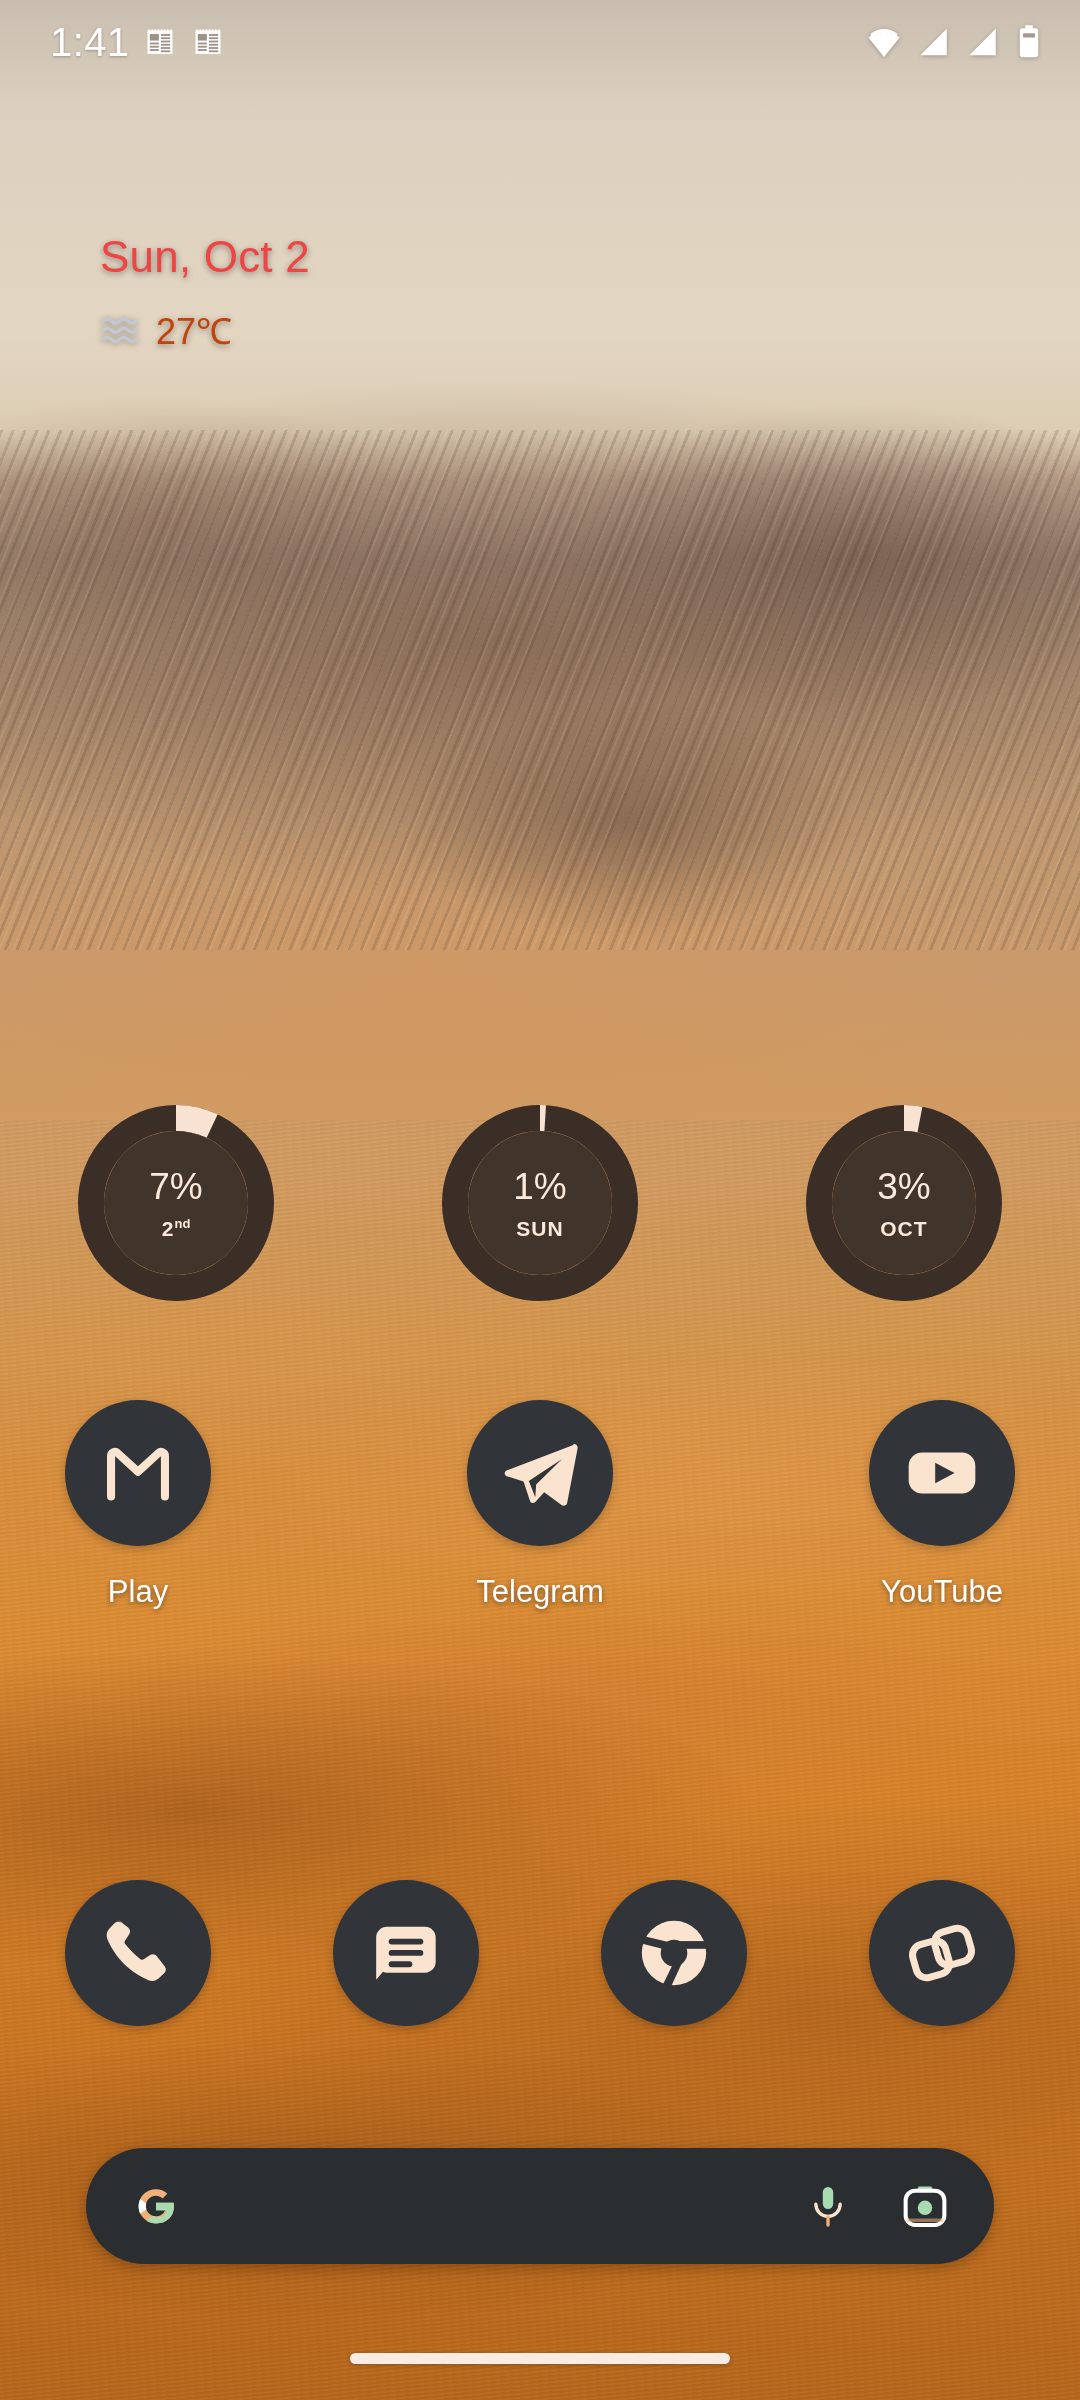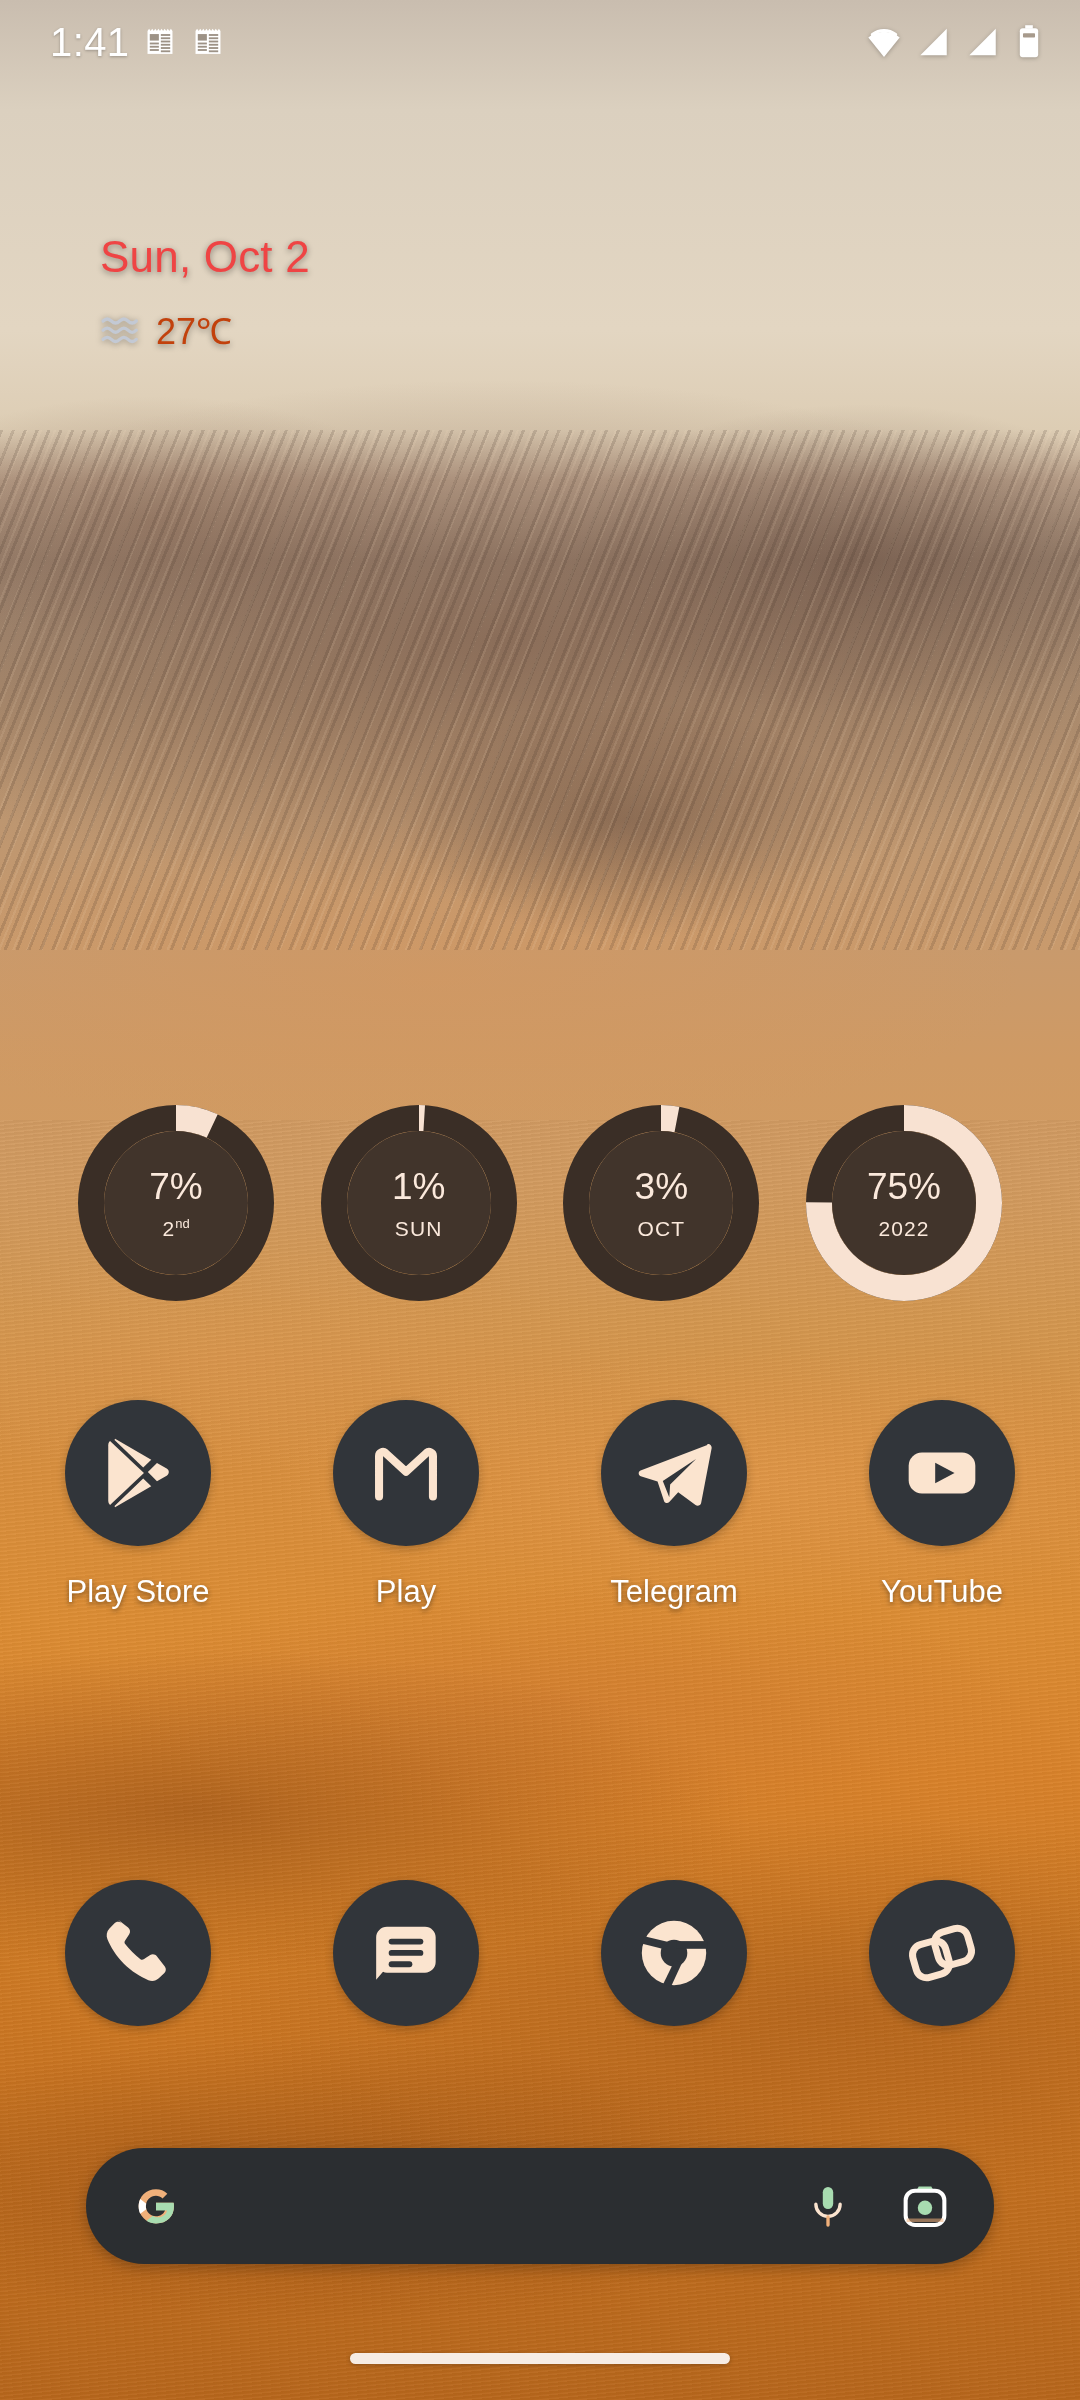--- a/index.html
+++ b/index.html
@@ -107,21 +107,21 @@
   .ring svg { position:absolute; inset:0; width:196px; height:196px;
               transform:rotate(-90deg); }
   .ring-face {
     position:absolute; left:26px; top:26px; width:144px; height:144px;
     border-radius:50%; background:#41342b;
     display:flex; flex-direction:column;
     align-items:center; justify-content:center;
     gap:12px;
   }
   .ring-pct { font-size:37px; color:#fbe9dc; font-weight:400; line-height:1; }
-  .ring-sub { font-size:21px; color:#fbe9dc; font-weight:400;
+  .ring-sub { font-size:21px; color:#fbe9dc; font-weight:700;
               letter-spacing:1.1px; line-height:1; }
   .ring-sub sup { font-size:13px; vertical-align:super; letter-spacing:0; }
 
   
   #appgrid {
     position:absolute; left:0; right:0; top:1400px;
     display:flex; justify-content:space-between;
     padding:0 56px;
   }
   .app { width:164px; display:flex; flex-direction:column; align-items:center; }
@@ -274,49 +274,25 @@
     <svg viewBox="0 0 196 196">
       <circle cx="98" cy="98" r="85" fill="none" stroke="#3a2e26" stroke-width="26"></circle>
       <circle id="arc2" cx="98" cy="98" r="85" fill="none" stroke="#f8e2d2" stroke-width="26" stroke-dasharray="16.022122533307943 518.0486285769568" stroke-dashoffset="0"></circle>
     </svg>
     <div class="ring-face">
       <div class="ring-pct">3%</div>
       <div class="ring-sub"><span>OCT</span><sup></sup></div>
     </div>
   </div>
 
-  <div class="ring">
-    <svg viewBox="0 0 196 196">
-      <circle cx="98" cy="98" r="85" fill="none" stroke="#3a2e26" stroke-width="26"></circle>
-      <circle id="arc3" cx="98" cy="98" r="85" fill="none" stroke="#f8e2d2" stroke-width="26" stroke-dasharray="400.5530633326986 133.5176877775662" stroke-dashoffset="0"></circle>
-    </svg>
-    <div class="ring-face">
-      <div class="ring-pct">75%</div>
-      <div class="ring-sub"><span>2022</span><sup></sup></div>
-    </div>
-  </div>
 
 </div>
 
 <div id="appgrid">
 
-  <div class="app">
-    <div class="app-icon">
-      <svg width="86" height="86" viewBox="0 0 48 48">
-        <g fill="#fbe4cf">
-          <path d="M8.4 6.2 27.3 24 8.4 41.8c-.6-.5-1-1.3-1-2.3V8.5c0-1 .4-1.8 1-2.3z"></path>
-          <path d="M30.9 20.4 36.8 24l-5.9 3.6-3.6-3.6 3.6-3.6z" opacity="0"></path>
-          <path d="M11.2 4.9 31.4 16.6l-4.5 4.3L10.9 5.6c.1-.3.2-.5.3-.7z"></path>
-          <path d="M10.9 42.4 26.9 27.1l4.5 4.3L11.2 43.1c-.1-.2-.2-.4-.3-.7z"></path>
-          <path d="M34.6 18.4l5.4 3.1c1.6.9 1.6 3.1 0 4l-5.4 3.1-5.1-5.1 5.1-5.1z"></path>
-        </g>
-      </svg>
-    </div>
-    <div class="app-label">Play Store</div>
-  </div>
 
   <div class="app">
     <div class="app-icon">
       <svg width="84" height="84" viewBox="0 0 48 48">
         <path fill="none" stroke="#fbe4cf" stroke-width="4.6" stroke-linejoin="round" stroke-linecap="round" d="M8.6 37.4V14.2c0-1.9 2.2-2.9 3.6-1.7L24 23.3l11.8-10.8c1.4-1.2 3.6-.2 3.6 1.7v23.2"></path>
       </svg>
     </div>
     <div class="app-label">Play</div>
   </div>
 

